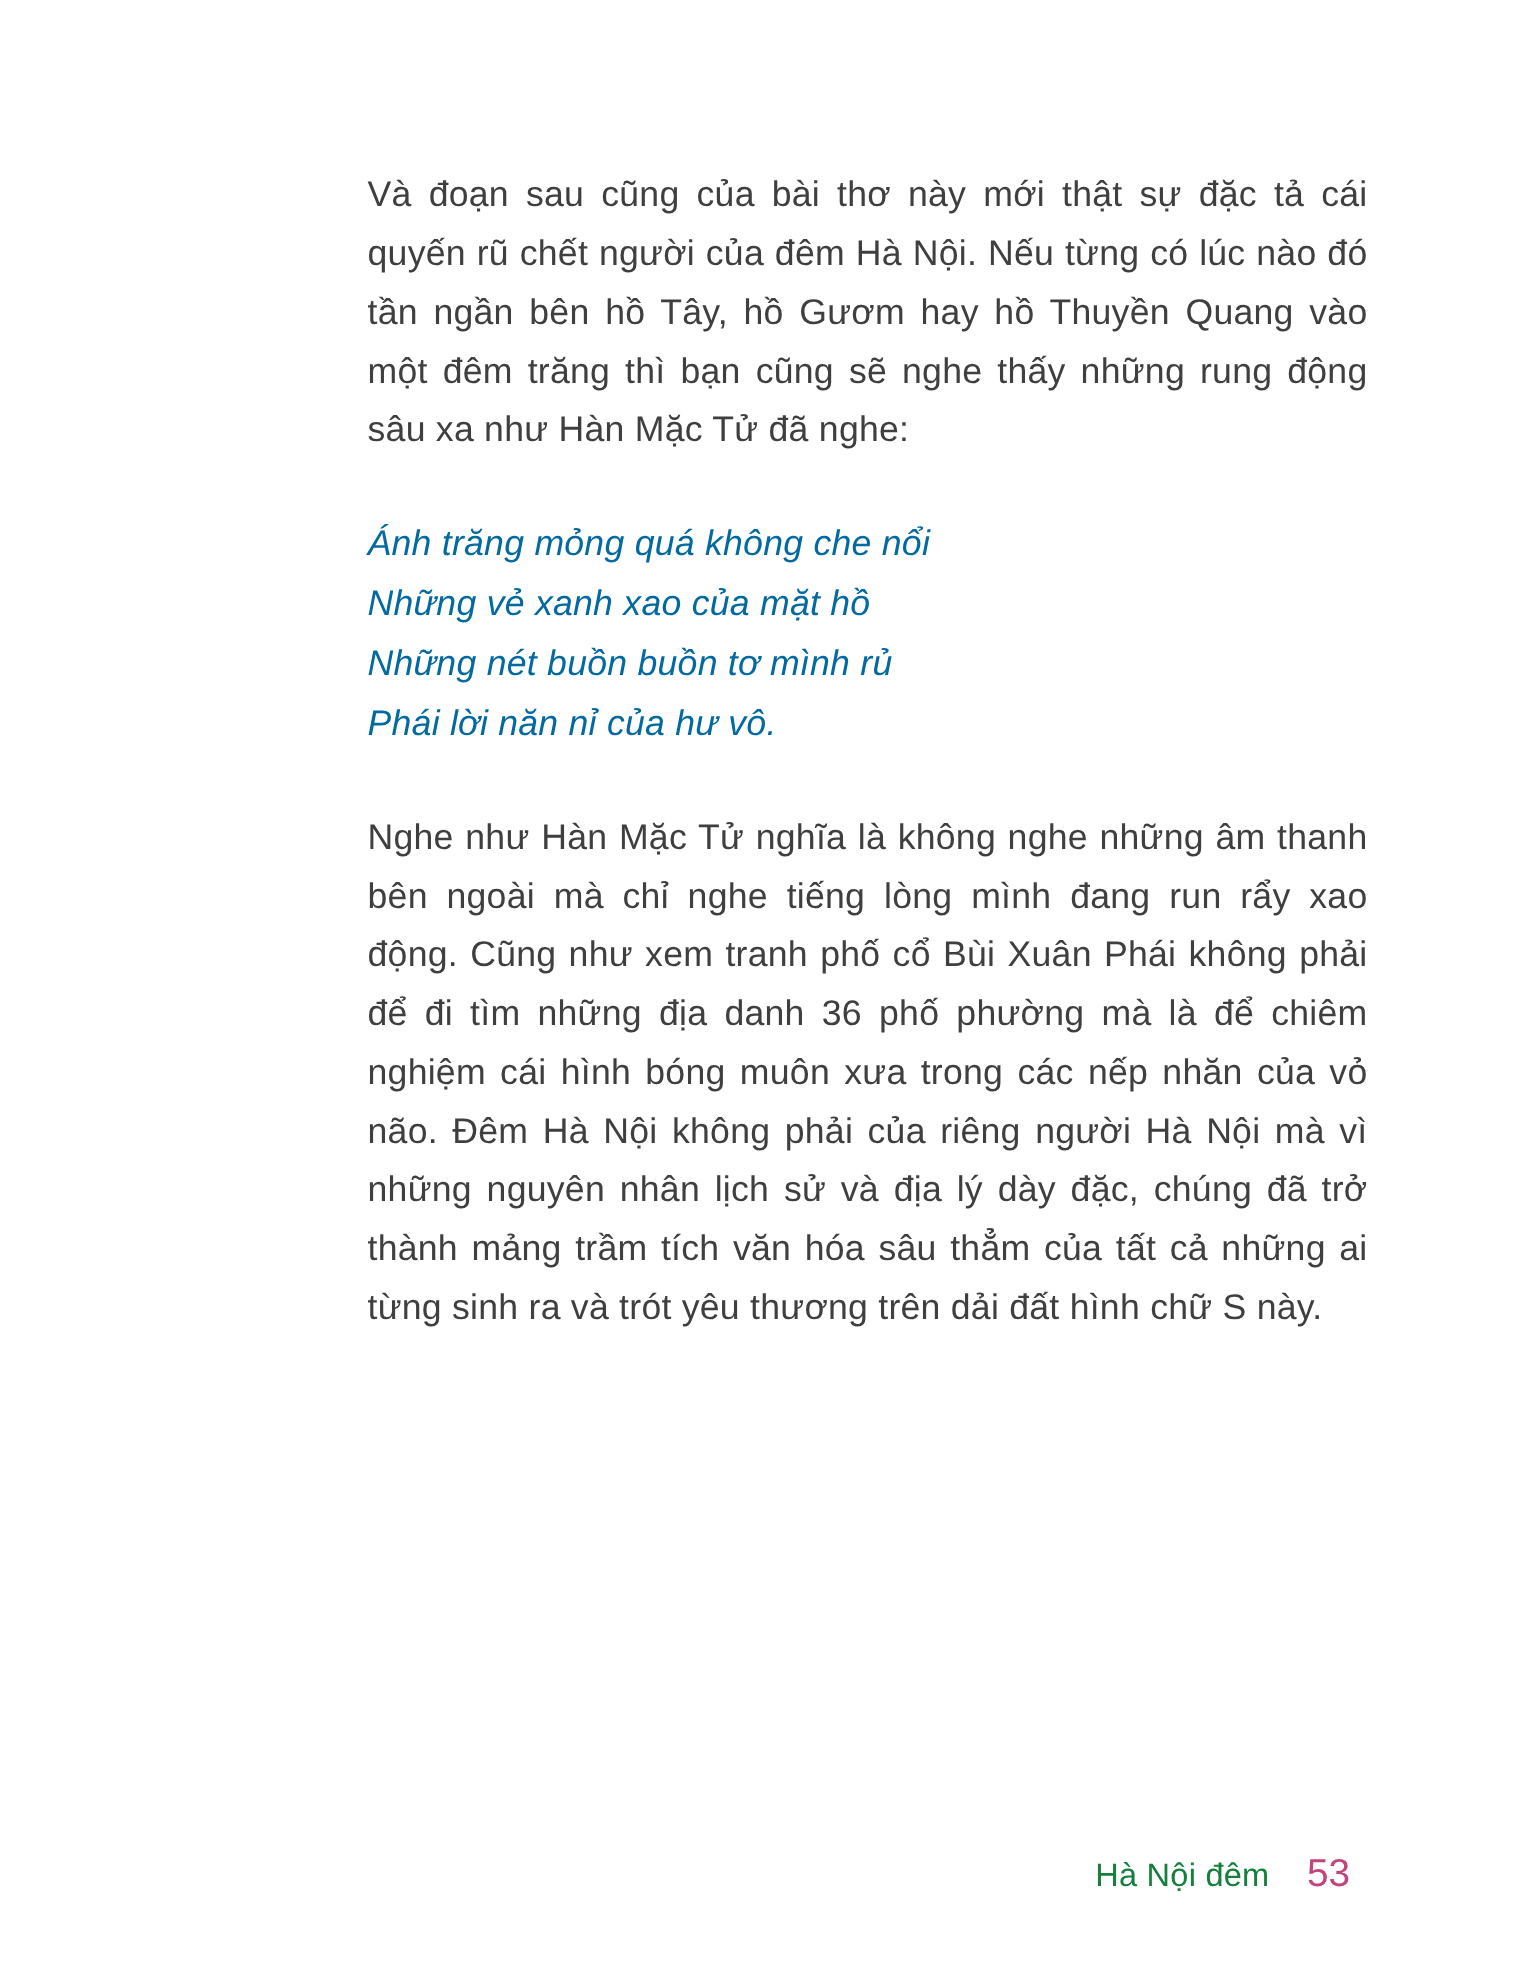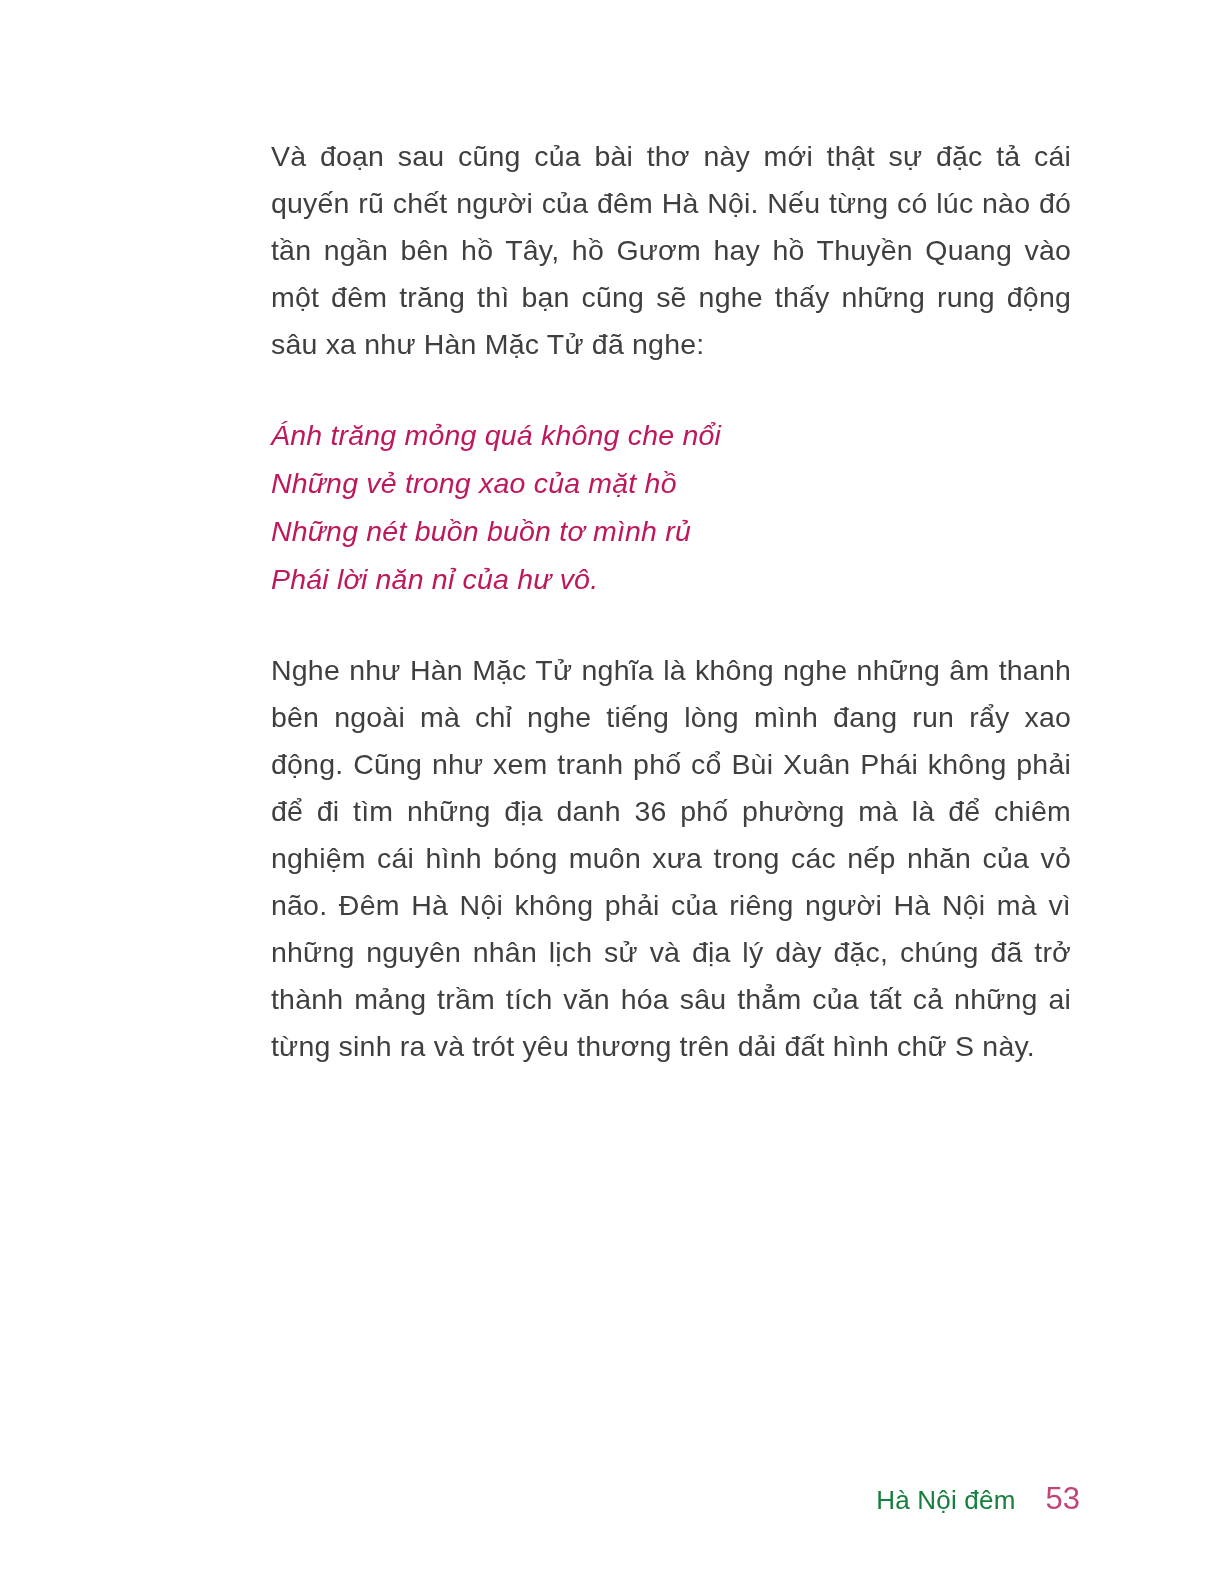--- a/index.html
+++ b/index.html
@@ -16,41 +16,41 @@
     overflow: hidden;
   }
   .page {
     position: absolute;
     inset: 0;
     background: #ffffff;
   }
   .content {
     position: absolute;
     top: 133px;
-    left: 271px;
+    left: 294px;
     width: 800px;
   }
   .body-par {
     margin: 0;
     font-size: 28.5px;
     line-height: 47px;
     text-align: justify;
     text-justify: inter-word;
     color: #3f3f3f;
     letter-spacing: 0.2px;
   }
   .poem {
     margin: 43px 0 44px 0;
   }
   .poem p {
     margin: 0;
     font-size: 28.5px;
     line-height: 48px;
     font-style: italic;
-    color: #be185d;
+    color: #0369a1;
     text-align: left;
     letter-spacing: 0.2px;
   }
   .footer {
     position: absolute;
     right: 141px;
     bottom: 58px;
     display: flex;
     align-items: baseline;
     gap: 30px;
@@ -69,21 +69,21 @@
 <body>
 
 <div class="page">
 
   <div class="content">
 
     <p class="body-par">Và đoạn sau cũng của bài thơ này mới thật sự đặc tả cái quyến rũ chết người của đêm Hà Nội. Nếu từng có lúc nào đó tần ngần bên hồ Tây, hồ Gươm hay hồ Thuyền Quang vào một đêm trăng thì bạn cũng sẽ nghe thấy những rung động sâu xa như Hàn Mặc Tử đã nghe:</p>
 
     <div class="poem">
       <p>Ánh trăng mỏng quá không che nổi</p>
-      <p>Những vẻ trong xao của mặt hồ</p>
+      <p>Những vẻ xanh xao của mặt hồ</p>
       <p>Những nét buồn buồn tơ mình rủ</p>
       <p>Phái lời năn nỉ của hư vô.</p>
     </div>
 
     <p class="body-par">Nghe như Hàn Mặc Tử nghĩa là không nghe những âm thanh bên ngoài mà chỉ nghe tiếng lòng mình đang run rẩy xao động. Cũng như xem tranh phố cổ Bùi Xuân Phái không phải để đi tìm những địa danh 36 phố phường mà là để chiêm nghiệm cái hình bóng muôn xưa trong các nếp nhăn của vỏ não. Đêm Hà Nội không phải của riêng người Hà Nội mà vì những nguyên nhân lịch sử và địa lý dày đặc, chúng đã trở thành mảng trầm tích văn hóa sâu thẳm của tất cả những ai từng sinh ra và trót yêu thương trên dải đất hình chữ S này.</p>
 
   </div>
 
   <div class="footer">
     <span class="running-title">Hà Nội đêm</span>

